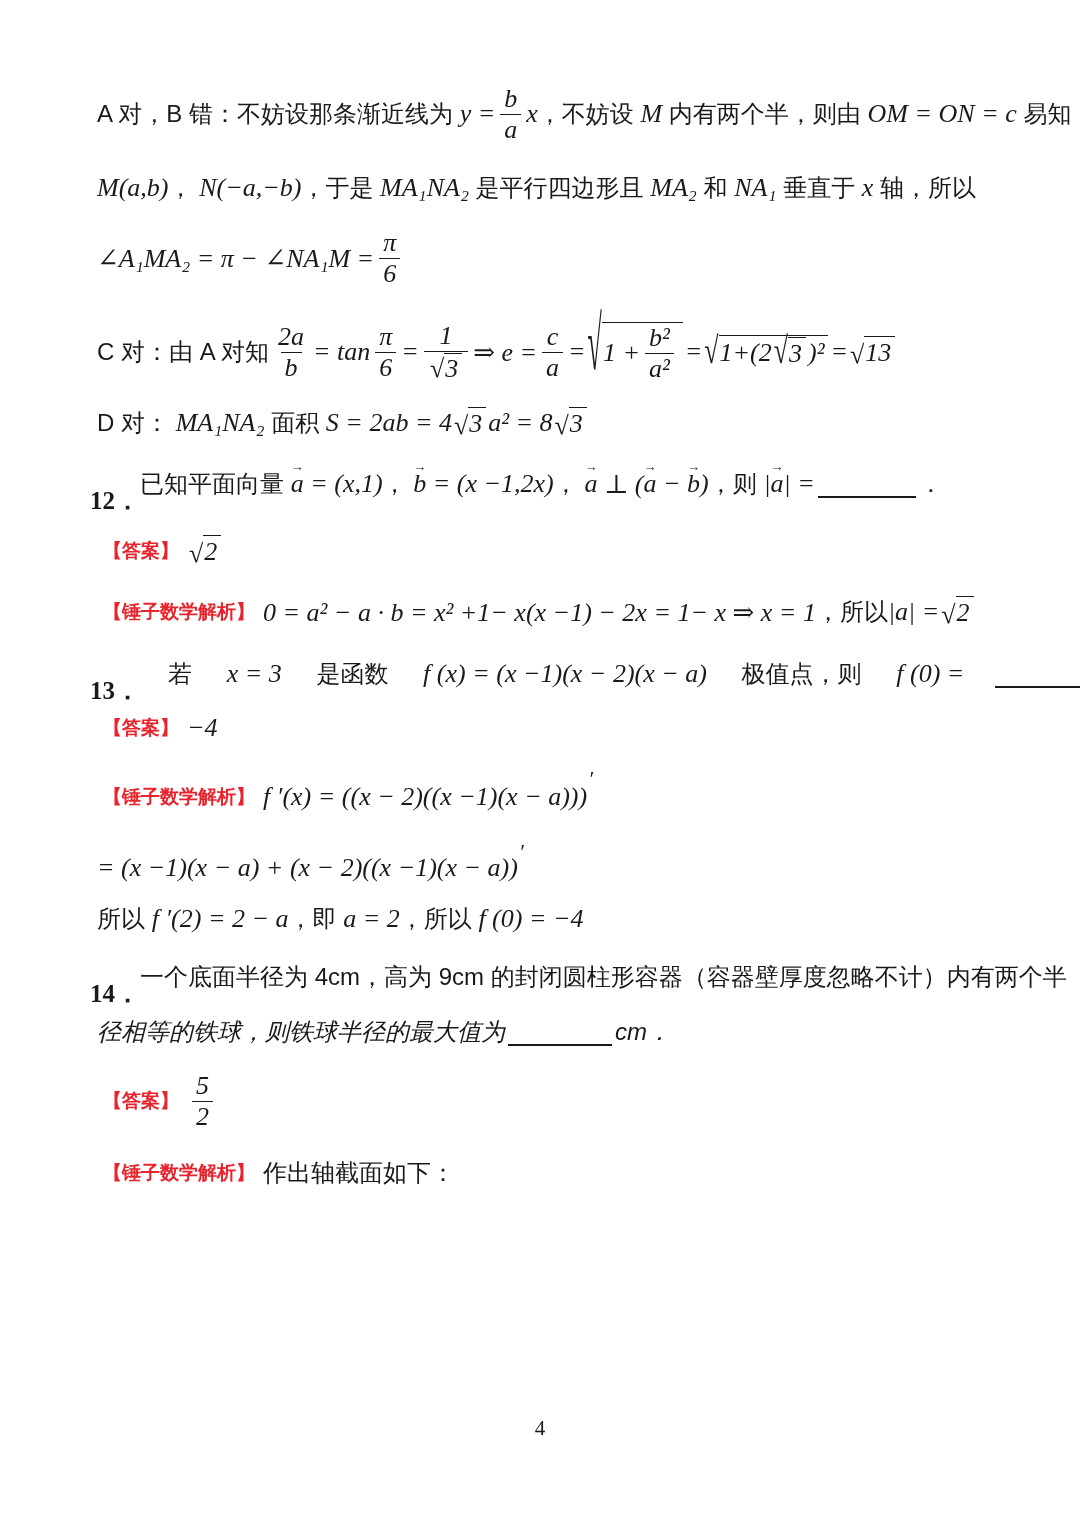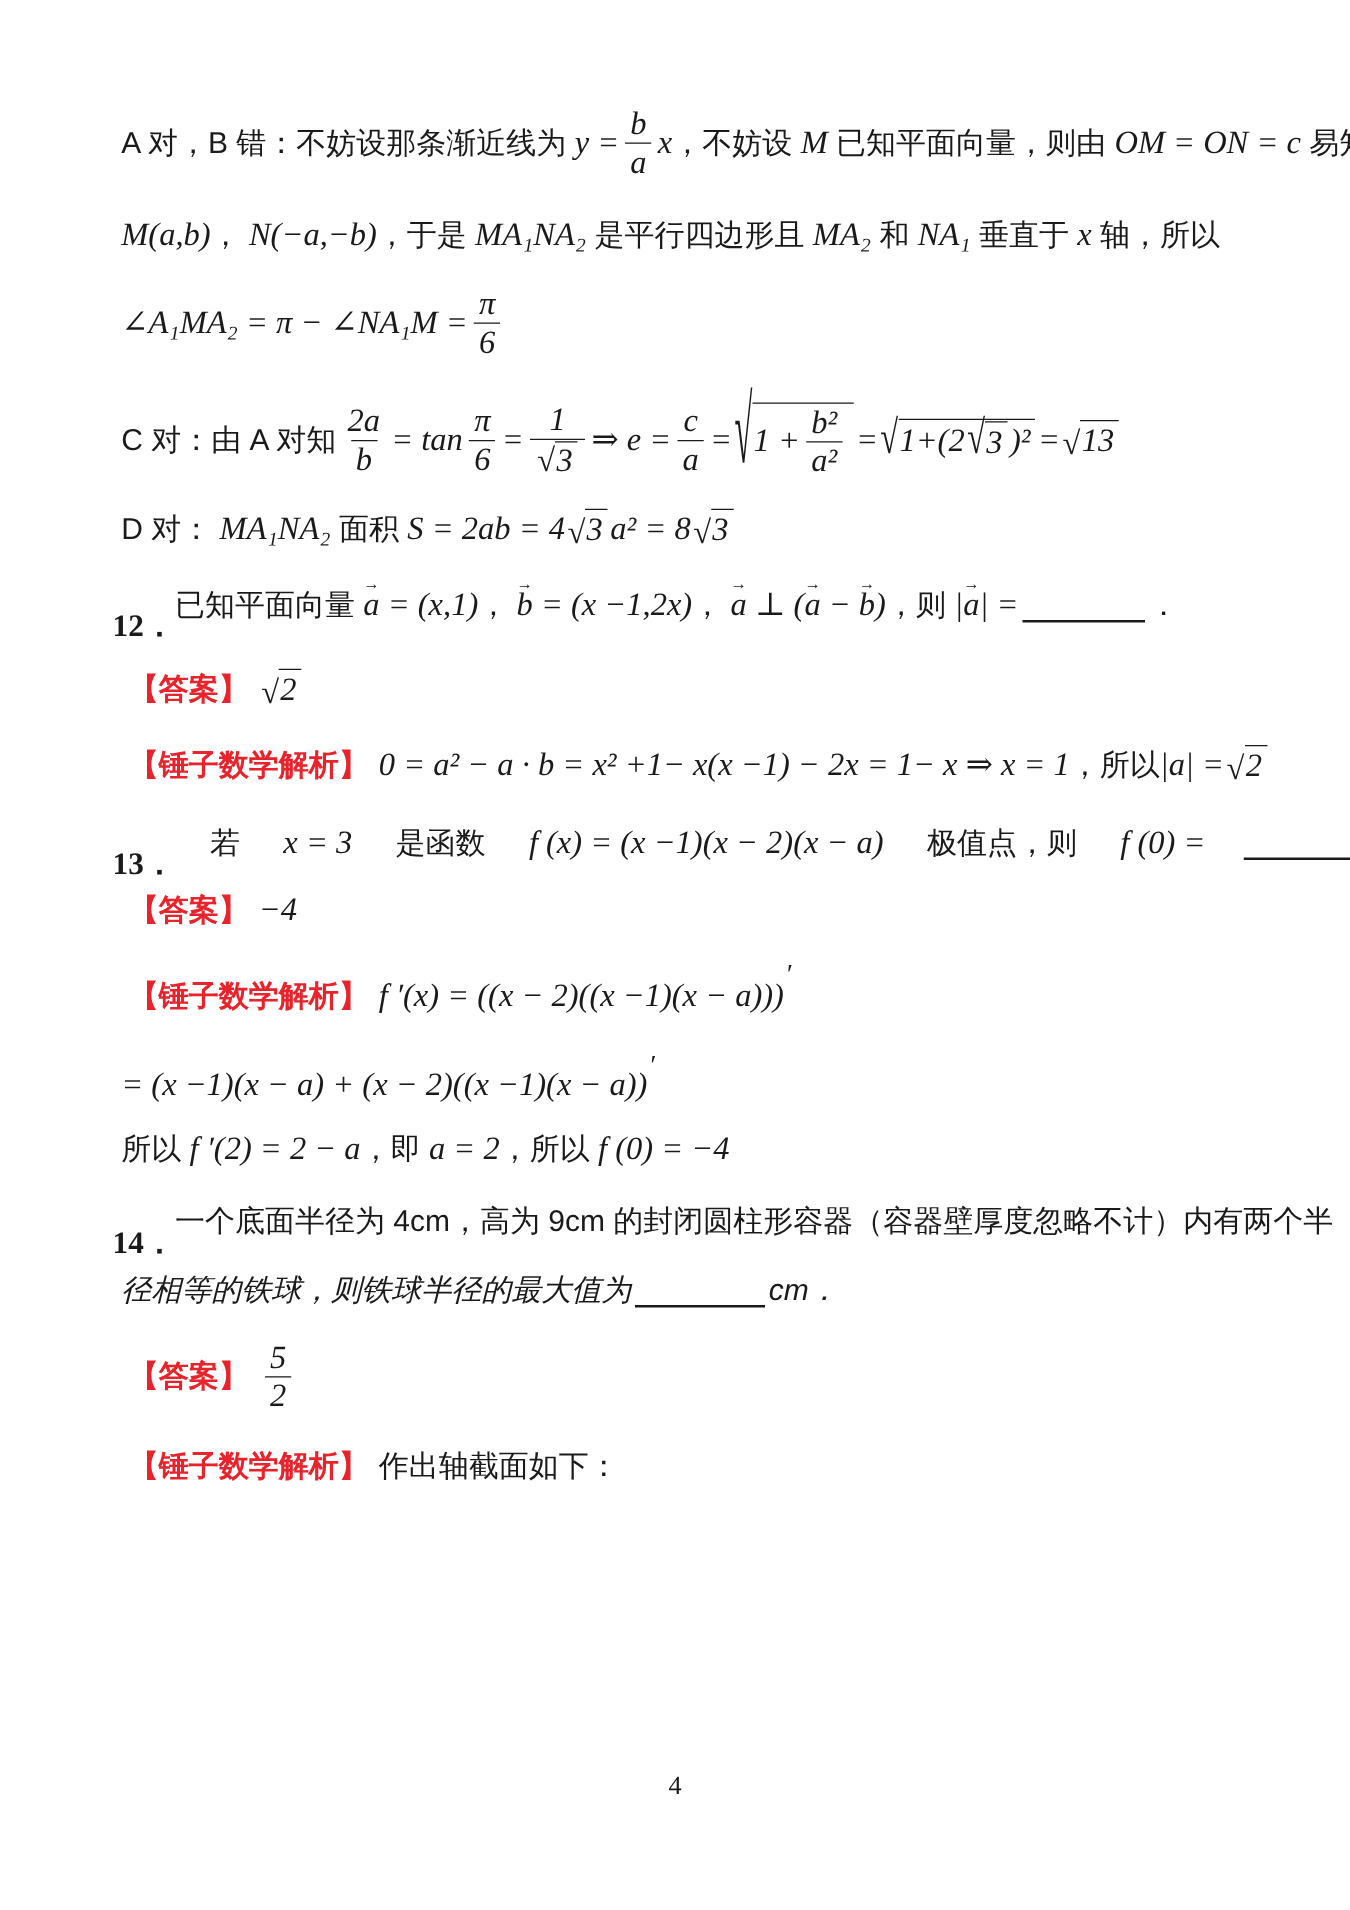--- a/index.html
+++ b/index.html
@@ -2,21 +2,21 @@
 <html><head>
 <meta charset="utf-8">
 <style>
   html,body{margin:0;padding:0;background:#ffffff;}
   .page{position:relative;width:1080px;height:1528px;background:#ffffff;overflow:hidden;
         color:#1a1a1a;}
   .line{position:absolute;left:97px;display:flex;align-items:center;white-space:pre;}
   .t{font-family:"Liberation Sans","DejaVu Sans",sans-serif;font-size:24px;color:#1a1a1a;white-space:pre;}
   .m{font-family:"Liberation Serif","DejaVu Serif",serif;font-style:italic;font-size:26px;color:#1a1a1a;white-space:pre;}
   .qn{font-family:Liberation Serif, serif;font-weight:700;font-size:25px;font-style:normal;white-space:pre;margin-top:32px;}
-  .lbl{font-family:Liberation Serif, serif;font-weight:700;font-size:24px;color:#e8232b;white-space:pre;margin-right:8px;}
+  .lbl{font-family:Liberation Serif, serif;font-weight:700;font-size:19px;color:#e8232b;white-space:pre;margin-right:8px;}
   .frac{display:inline-flex;flex-direction:column;align-items:center;margin:0 5px;line-height:1.05;}
   .frac .num{padding:0 4px 2px;}
   .frac .den{border-top:1.6px solid #1a1a1a;padding:1px 4px 0;}
   .frac .den{display:inline-flex;align-items:center;}
   .sqrt{display:inline-flex;align-items:flex-end;margin:0 2px;}
   .sqrt .rt{display:inline-block;font-style:normal;line-height:1;}
   .sqrt .bar{display:inline-flex;align-items:center;border-top:1.8px solid #1a1a1a;padding:1px 4px 0 1px;}
   .sqrt.med .rt{transform:scaleY(1.45);transform-origin:50% 92%;}
   .sqrt.tall .rt{transform:scaleY(2.9);transform-origin:50% 96%;}
   .blank{display:inline-block;height:0;border-bottom:2px solid #1a1a1a;align-self:center;margin:26px 3px 0;}
@@ -31,21 +31,21 @@
 
 <div class="page">
 
   <div class="line" style="top:64px;height:100px;">
     <span class="t">A 对，B 错：不妨设那条渐近线为 </span>
     <span class="m">y =</span>
     <span class="frac"><span class="num m">b</span><span class="den m">a</span></span>
     <span class="m">x</span>
     <span class="t">，不妨设 </span>
     <span class="m">M</span>
-    <span class="t"> 已知平面向量，则由 </span>
+    <span class="t"> 内有两个半，则由 </span>
     <span class="m">OM = ON = c</span>
     <span class="t"> 易知</span>
   </div>
 
   <div class="line" style="top:164px;height:48px;">
     <span class="m">M(a,b)</span>
     <span class="t">， </span>
     <span class="m">N(−a,−b)</span>
     <span class="t">，于是 </span>
     <span class="m">MA₁NA₂</span>

